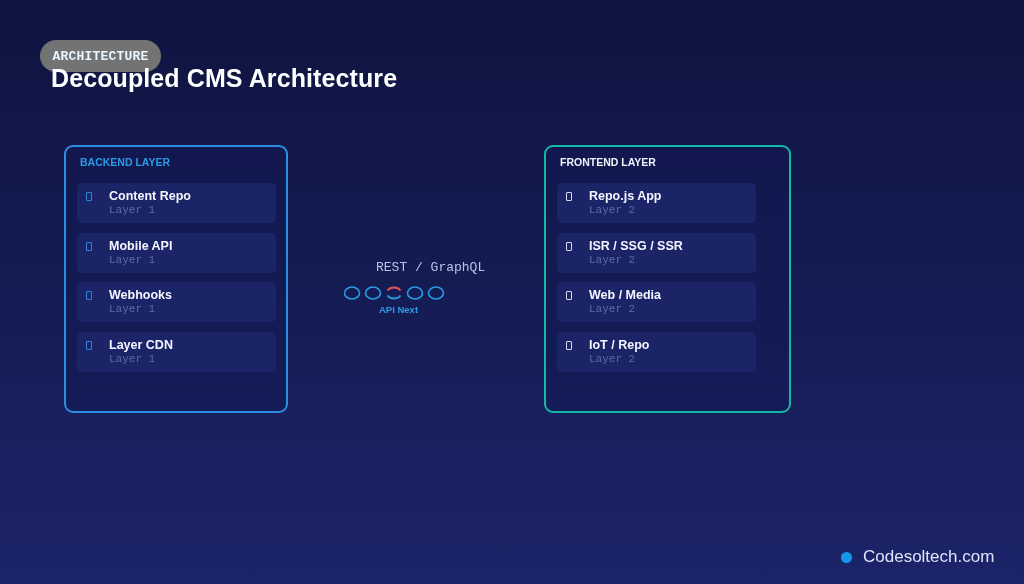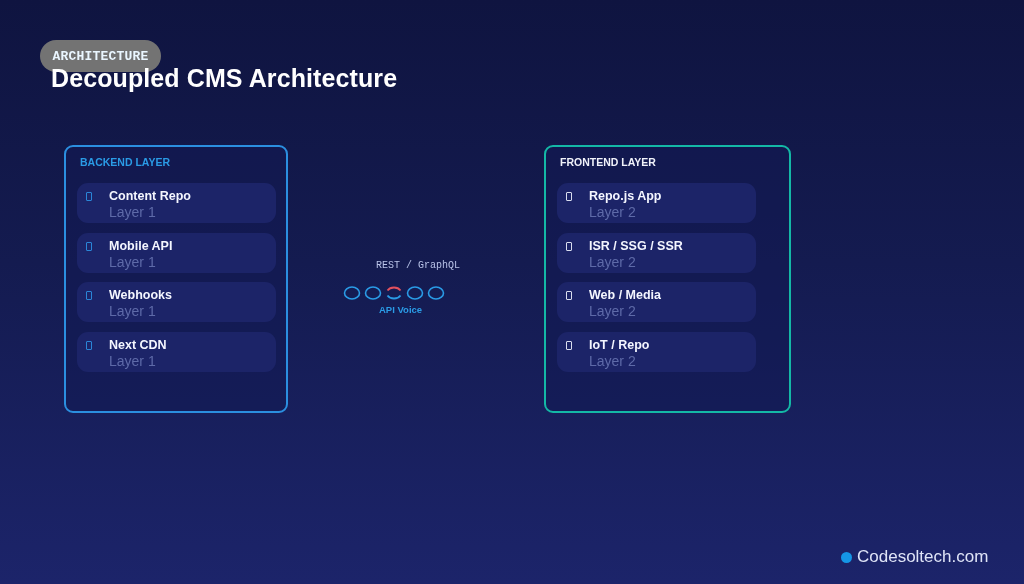--- a/index.html
+++ b/index.html
@@ -27,48 +27,48 @@
   .panel.backend { left:64px; width:224px; border:2px solid #2b8fe0; }
   .panel.frontend { left:497px; width:247px; border:2px solid #14b8a6;margin-left:47px; }
   .panel-head {
     position:absolute; left:14px; top:9px;
     font-size:10.5px; font-weight:700; letter-spacing:0;
   }
   .backend .panel-head { color:#2a9be6; }
   .frontend .panel-head { color:#f0f2fa; }
   .item {
     position:absolute; left:11px; width:199px; height:40px;
-    border-radius:11px; background:#1c2468;
+    border-radius:5px; background:#1c2468;
   }
   .item .ico {
     position:absolute; left:9px; top:9px; width:6px; height:9px;
     border:1px solid; border-radius:1px; box-sizing:border-box;
   }
   .backend .item .ico { border-color:#2a86d8; }
   .frontend .item .ico { border-color:#d9ddef; }
   .item .name {
     position:absolute; left:32px; top:6px;
     font-size:12.5px; font-weight:700; color:#f4f6ff;
   }
   .item .sub {
     position:absolute; left:32px; top:21px;
-    font-size:14px; color:#5e6aa8;
+    font-size:11px; color:#5e6aa8;font-family:Liberation Mono, monospace;
   }
   .api-label-top {
     position:absolute; left:376px; top:260px;
-    font-family:"Liberation Mono", monospace; font-size:10px; color:#b9c3e8;
+    font-family:"Liberation Mono", monospace; font-size:13px; color:#b9c3e8;
   }
   .rings { position:absolute; left:343px; top:285px; }
   .api-label {
     position:absolute; left:379px; top:304px;
     font-size:9.5px; font-weight:700; color:#2a9be6;
   }
   .footer {
     position:absolute; left:841px; top:547px;
-    display:flex; align-items:center; gap:5px;
+    display:flex; align-items:center; gap:11px;
     font-size:17px; color:#dfe4f7;
   }
   .footer .dot { width:11px; height:11px; border-radius:50%; background:#1596e6; }
 </style>
 </head>
 <body>
 
 <div class="pill">ARCHITECTURE</div>
 <div class="title">Decoupled CMS Architecture</div>
 
@@ -85,35 +85,35 @@
     <span class="name">Mobile API</span>
     <span class="sub">Layer 1</span>
   </div>
   <div class="item" style="top:135px">
     <span class="ico"></span>
     <span class="name">Webhooks</span>
     <span class="sub">Layer 1</span>
   </div>
   <div class="item" style="top:185px">
     <span class="ico"></span>
-    <span class="name">Next CDN</span>
+    <span class="name">Layer CDN</span>
     <span class="sub">Layer 1</span>
   </div>
 </div>
 
 <div class="api-label-top">REST / GraphQL</div>
 <svg class="rings" width="104" height="16" viewBox="0 0 104 16">
   <ellipse cx="9" cy="8" rx="7.5" ry="6" fill="none" stroke="#2a9be6" stroke-width="1.6"></ellipse>
   <ellipse cx="30" cy="8" rx="7.5" ry="6" fill="none" stroke="#2a9be6" stroke-width="1.6"></ellipse>
   <path d="M 44.5 5.5 A 7.5 6 0 0 1 57.5 5.5" fill="none" stroke="#e2515e" stroke-width="1.8"></path>
   <path d="M 44.5 10.5 A 7.5 6 0 0 0 57.5 10.5" fill="none" stroke="#2a9be6" stroke-width="1.8"></path>
   <ellipse cx="72" cy="8" rx="7.5" ry="6" fill="none" stroke="#2a9be6" stroke-width="1.6"></ellipse>
   <ellipse cx="93" cy="8" rx="7.5" ry="6" fill="none" stroke="#2a9be6" stroke-width="1.6"></ellipse>
 </svg>
-<div class="api-label">API Voice</div>
+<div class="api-label">API Next</div>
 
 <div class="panel frontend">
   <div class="panel-head">FRONTEND LAYER</div>
 
   <div class="item" style="top:36px">
     <span class="ico"></span>
     <span class="name">Repo.js App</span>
     <span class="sub">Layer 2</span>
   </div>
   <div class="item" style="top:86px">

